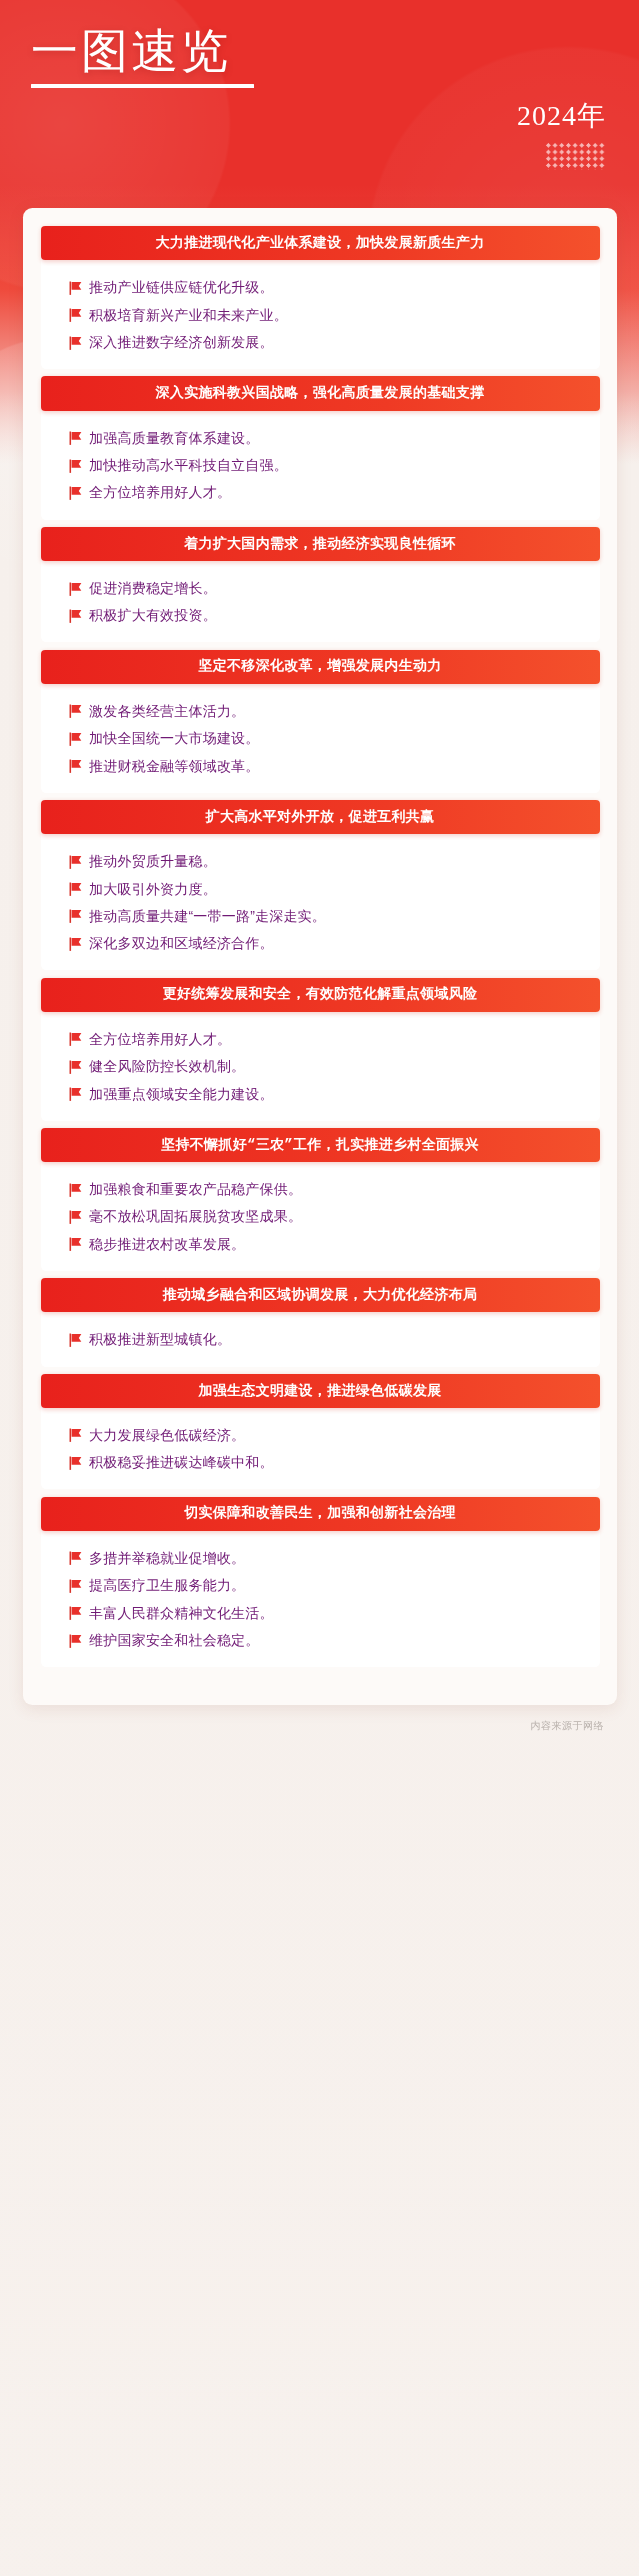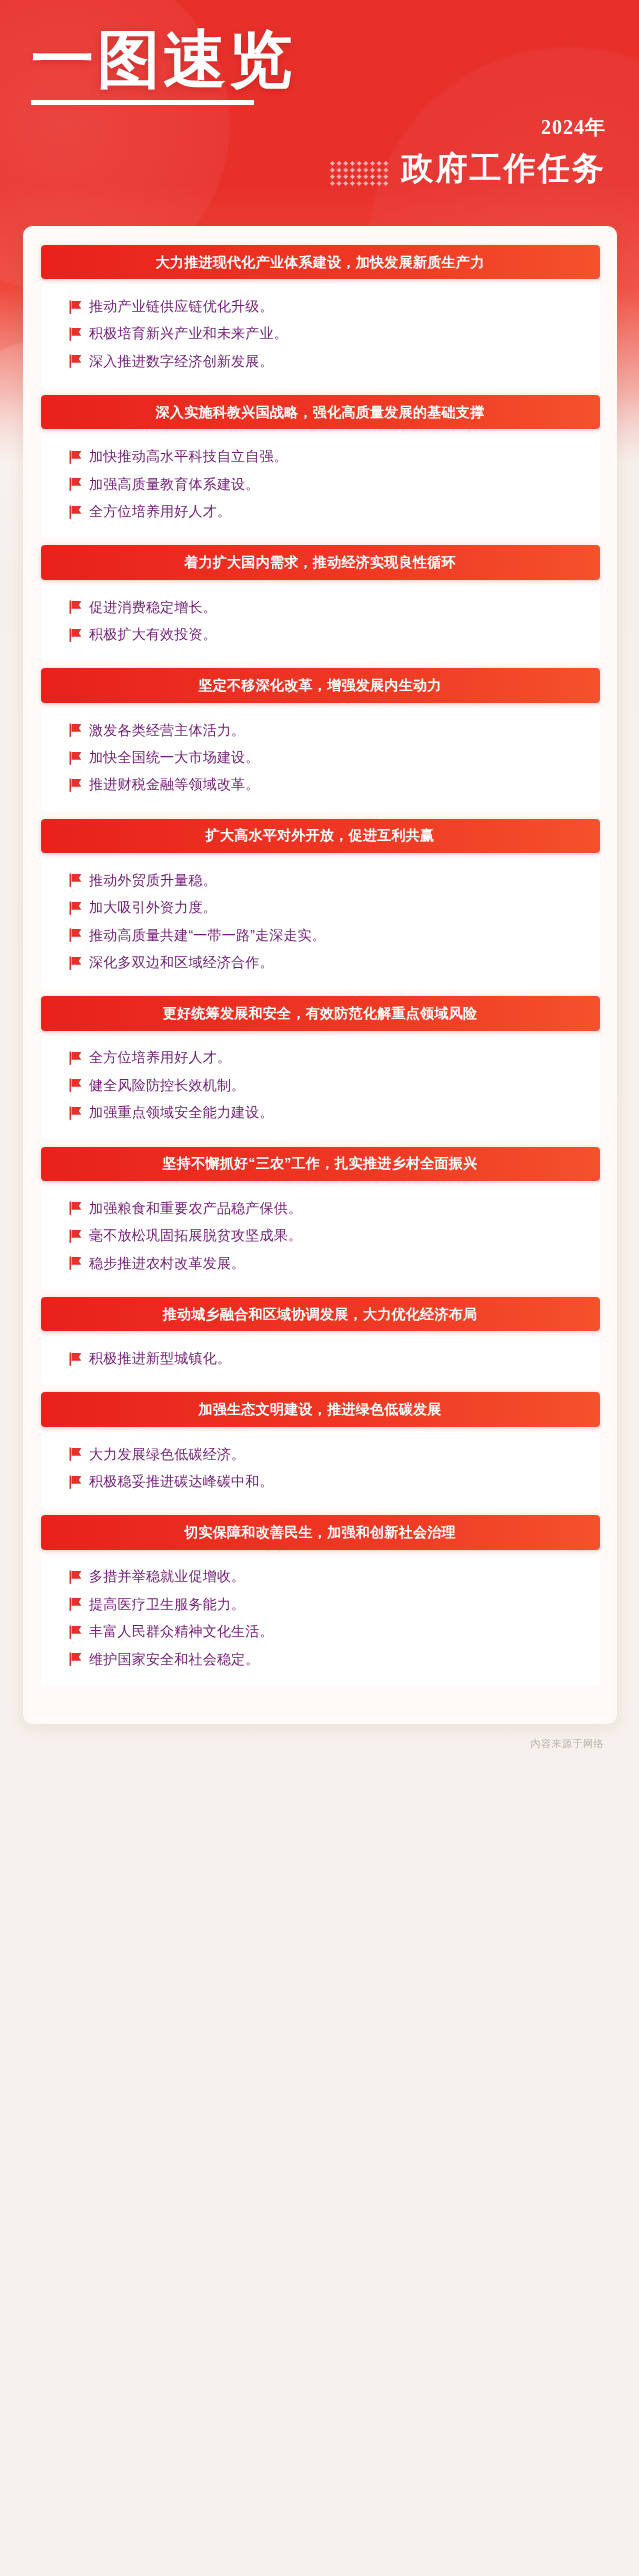--- a/index.html
+++ b/index.html
@@ -45,43 +45,43 @@
 
   
   .header {
     position: relative;
     padding: 27px 31px 0 31px;
     z-index: 5;
   }
   .main-title {
     display: inline-block;
     color: #ffffff;
-    font-size: 63px;
-    font-weight: bold;
+    font-size: 47px;
+    font-weight: normal;
     letter-spacing: 3.1px;
     line-height: 1.05;
     text-shadow: 0 2.1px 7.2px rgba(120,0,0,0.25);
     font-family: "Liberation Serif", "DejaVu Serif", serif;
   }
   .title-underline {
     width: 223px;
     height: 4.6px;
     background: #ffffff;
     margin-top: 7.2px;
     border-radius: 0.5px;
   }
   .sub-block {
     text-align: right;
     margin-top: 9.3px;
     padding-right: 3.1px;
   }
   .year {
     color: #ffffff;
-    font-size: 20px;
-    font-weight: bold;
+    font-size: 28px;
+    font-weight: normal;
     letter-spacing: 1px;
     font-family: "Liberation Serif", "DejaVu Serif", serif;
   }
   .sub-row {
     display: flex;
     align-items: flex-end;
     justify-content: flex-end;
     gap: 11.3px;
     margin-top: 6.2px;
   }
@@ -121,20 +121,21 @@
     background: linear-gradient(90deg, #e8211c 0%, #ef3a24 62%, #f4512c 100%);
     color: #ffffff;
     font-size: 14px;
     font-weight: bold;
     letter-spacing: 0.3px;
     border-radius: 4.1px;
     padding: 8.8px 13.4px 9.3px 13.4px;
     text-align: center;
     box-shadow: 0 1.5px 4.6px rgba(210,50,30,0.22);
     line-height: 1.15;
+    font-family: Liberation Mono, monospace;
   }
   .sec-body {
     background: #ffffff;
     border-radius: 0 0 5.2px 5.2px;
     padding: 13.4px 15.5px 13.4px 28px;
   }
   .item {
     display: flex;
     align-items: flex-start;
     gap: 7.2px;
@@ -174,21 +175,20 @@
   <div class="bg-arc3"></div>
   <div class="bg-fade"></div>
 
   <div class="header">
     <div class="main-title">一图速览</div>
     <div class="title-underline"></div>
     <div class="sub-block">
       <div class="year">2024年</div>
       <div class="sub-row">
         <div class="dot-grid"></div>
-        <div class="subtitle">政府工作任务</div>
       </div>
     </div>
   </div>
 
   <div class="card" id="card">
       <div class="section">
         <div class="sec-head">大力推进现代化产业体系建设，加快发展新质生产力</div>
         <div class="sec-body">
           <div class="item">
             <span class="flag-icon">
@@ -222,30 +222,30 @@
       <div class="section">
         <div class="sec-head">深入实施科教兴国战略，强化高质量发展的基础支撑</div>
         <div class="sec-body">
           <div class="item">
             <span class="flag-icon">
               <svg width="13.4" height="14.4" viewBox="0 0 26 28" xmlns="http://www.w3.org/2000/svg">
                 <rect x="1" y="1" width="3" height="26" fill="#d8342a"></rect>
                 <path d="M5 2 L24 2 L19 9.5 L24 17 L5 17 Z" fill="#e8302b"></path>
               </svg>
             </span>
+            <span class="item-text">加强高质量教育体系建设。</span>
+          </div>
+          <div class="item">
+            <span class="flag-icon">
+              <svg width="13.4" height="14.4" viewBox="0 0 26 28" xmlns="http://www.w3.org/2000/svg">
+                <rect x="1" y="1" width="3" height="26" fill="#d8342a"></rect>
+                <path d="M5 2 L24 2 L19 9.5 L24 17 L5 17 Z" fill="#e8302b"></path>
+              </svg>
+            </span>
             <span class="item-text">加快推动高水平科技自立自强。</span>
-          </div>
-          <div class="item">
-            <span class="flag-icon">
-              <svg width="13.4" height="14.4" viewBox="0 0 26 28" xmlns="http://www.w3.org/2000/svg">
-                <rect x="1" y="1" width="3" height="26" fill="#d8342a"></rect>
-                <path d="M5 2 L24 2 L19 9.5 L24 17 L5 17 Z" fill="#e8302b"></path>
-              </svg>
-            </span>
-            <span class="item-text">加强高质量教育体系建设。</span>
           </div>
           <div class="item">
             <span class="flag-icon">
               <svg width="13.4" height="14.4" viewBox="0 0 26 28" xmlns="http://www.w3.org/2000/svg">
                 <rect x="1" y="1" width="3" height="26" fill="#d8342a"></rect>
                 <path d="M5 2 L24 2 L19 9.5 L24 17 L5 17 Z" fill="#e8302b"></path>
               </svg>
             </span>
             <span class="item-text">全方位培养用好人才。</span>
           </div>

